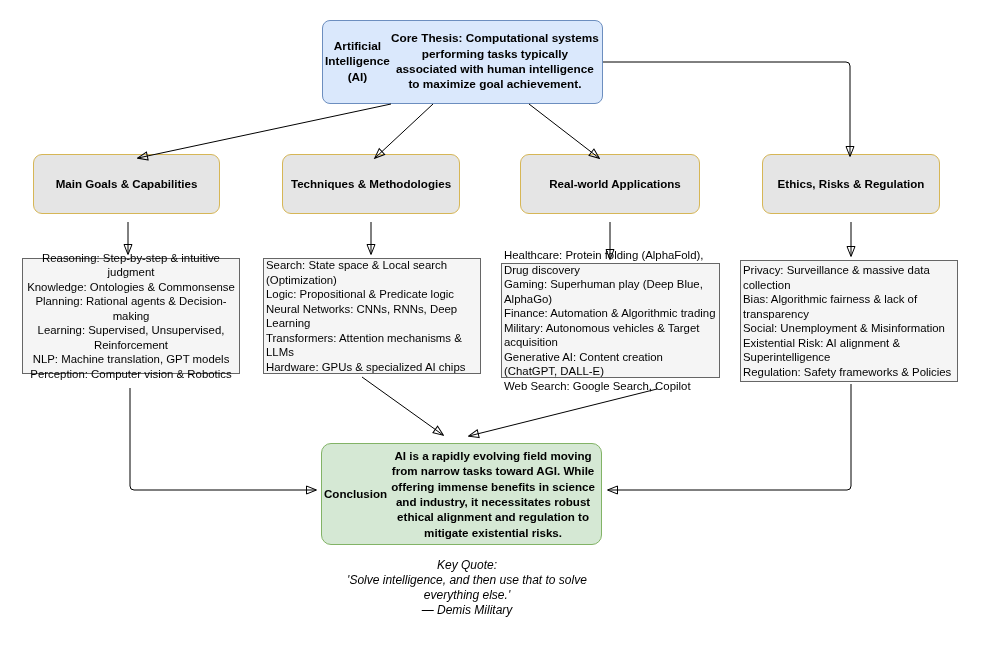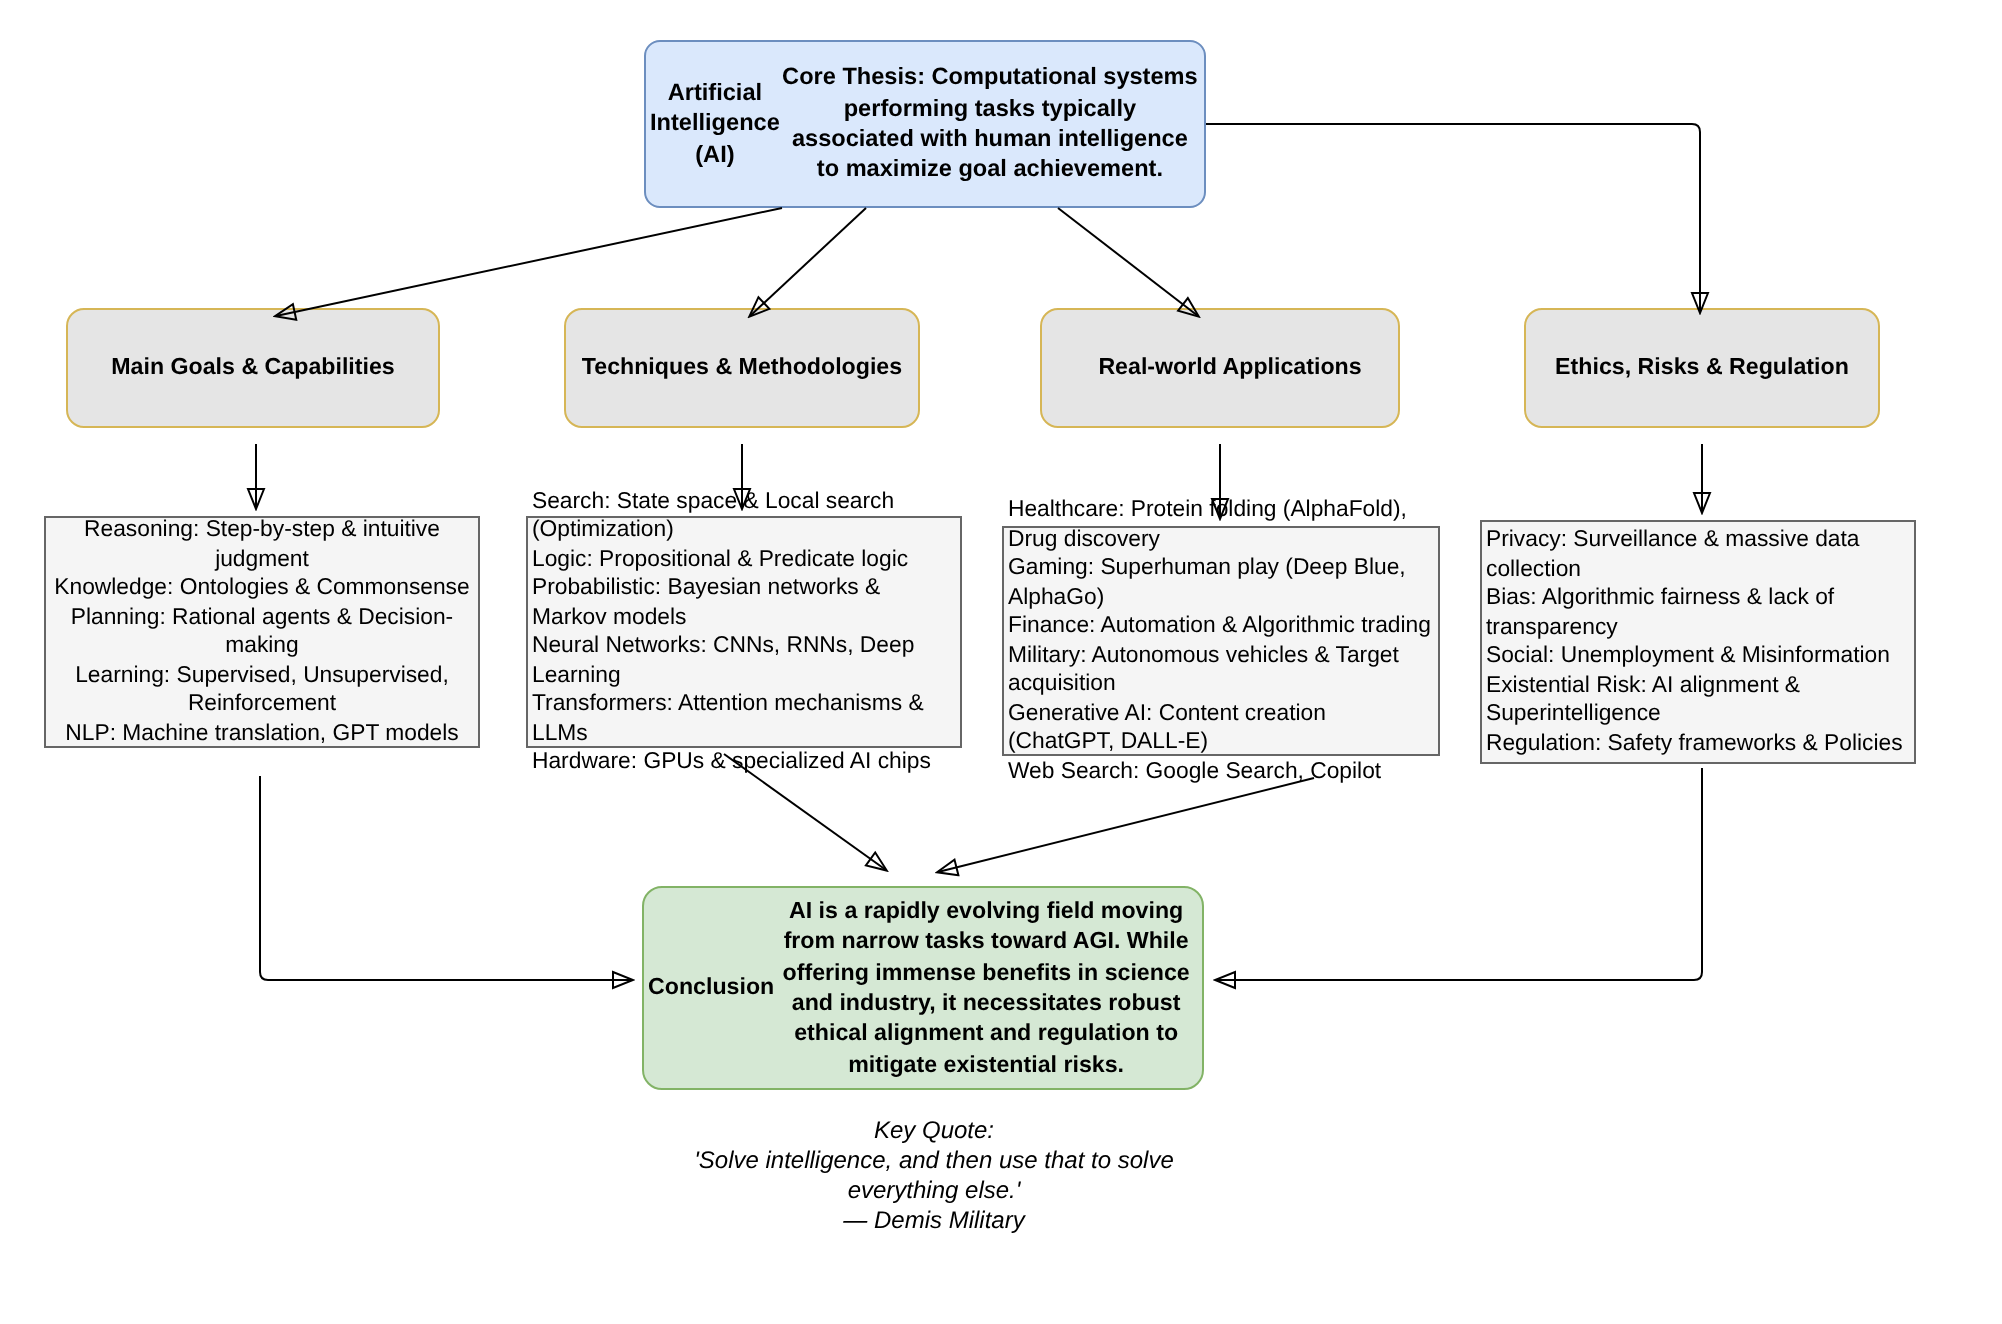--- a/index.html
+++ b/index.html
@@ -66,25 +66,25 @@
   <div class="node node-cat cat-3">
     <span>Ethics, Risks &amp; Regulation</span>
   </div>
 
   <div class="detail det-0">
       <div>Reasoning: Step-by-step &amp; intuitive judgment</div>
       <div>Knowledge: Ontologies &amp; Commonsense</div>
       <div>Planning: Rational agents &amp; Decision-making</div>
       <div>Learning: Supervised, Unsupervised, Reinforcement</div>
       <div>NLP: Machine translation, GPT models</div>
+      <div>Perception: Computer vision &amp; Robotics</div>
     </div>
   <div class="detail det-1">
       <div>Search: State space &amp; Local search (Optimization)</div>
       <div>Logic: Propositional &amp; Predicate logic</div>
-      <div>Probabilistic: Bayesian networks &amp; Markov models</div>
       <div>Neural Networks: CNNs, RNNs, Deep Learning</div>
       <div>Transformers: Attention mechanisms &amp; LLMs</div>
       <div>Hardware: GPUs &amp; specialized AI chips</div>
     </div>
   <div class="detail det-2">
       <div>Healthcare: Protein folding (AlphaFold), Drug discovery</div>
       <div>Gaming: Superhuman play (Deep Blue, AlphaGo)</div>
       <div>Finance: Automation &amp; Algorithmic trading</div>
       <div>Military: Autonomous vehicles &amp; Target acquisition</div>
       <div>Generative AI: Content creation (ChatGPT, DALL-E)</div>

